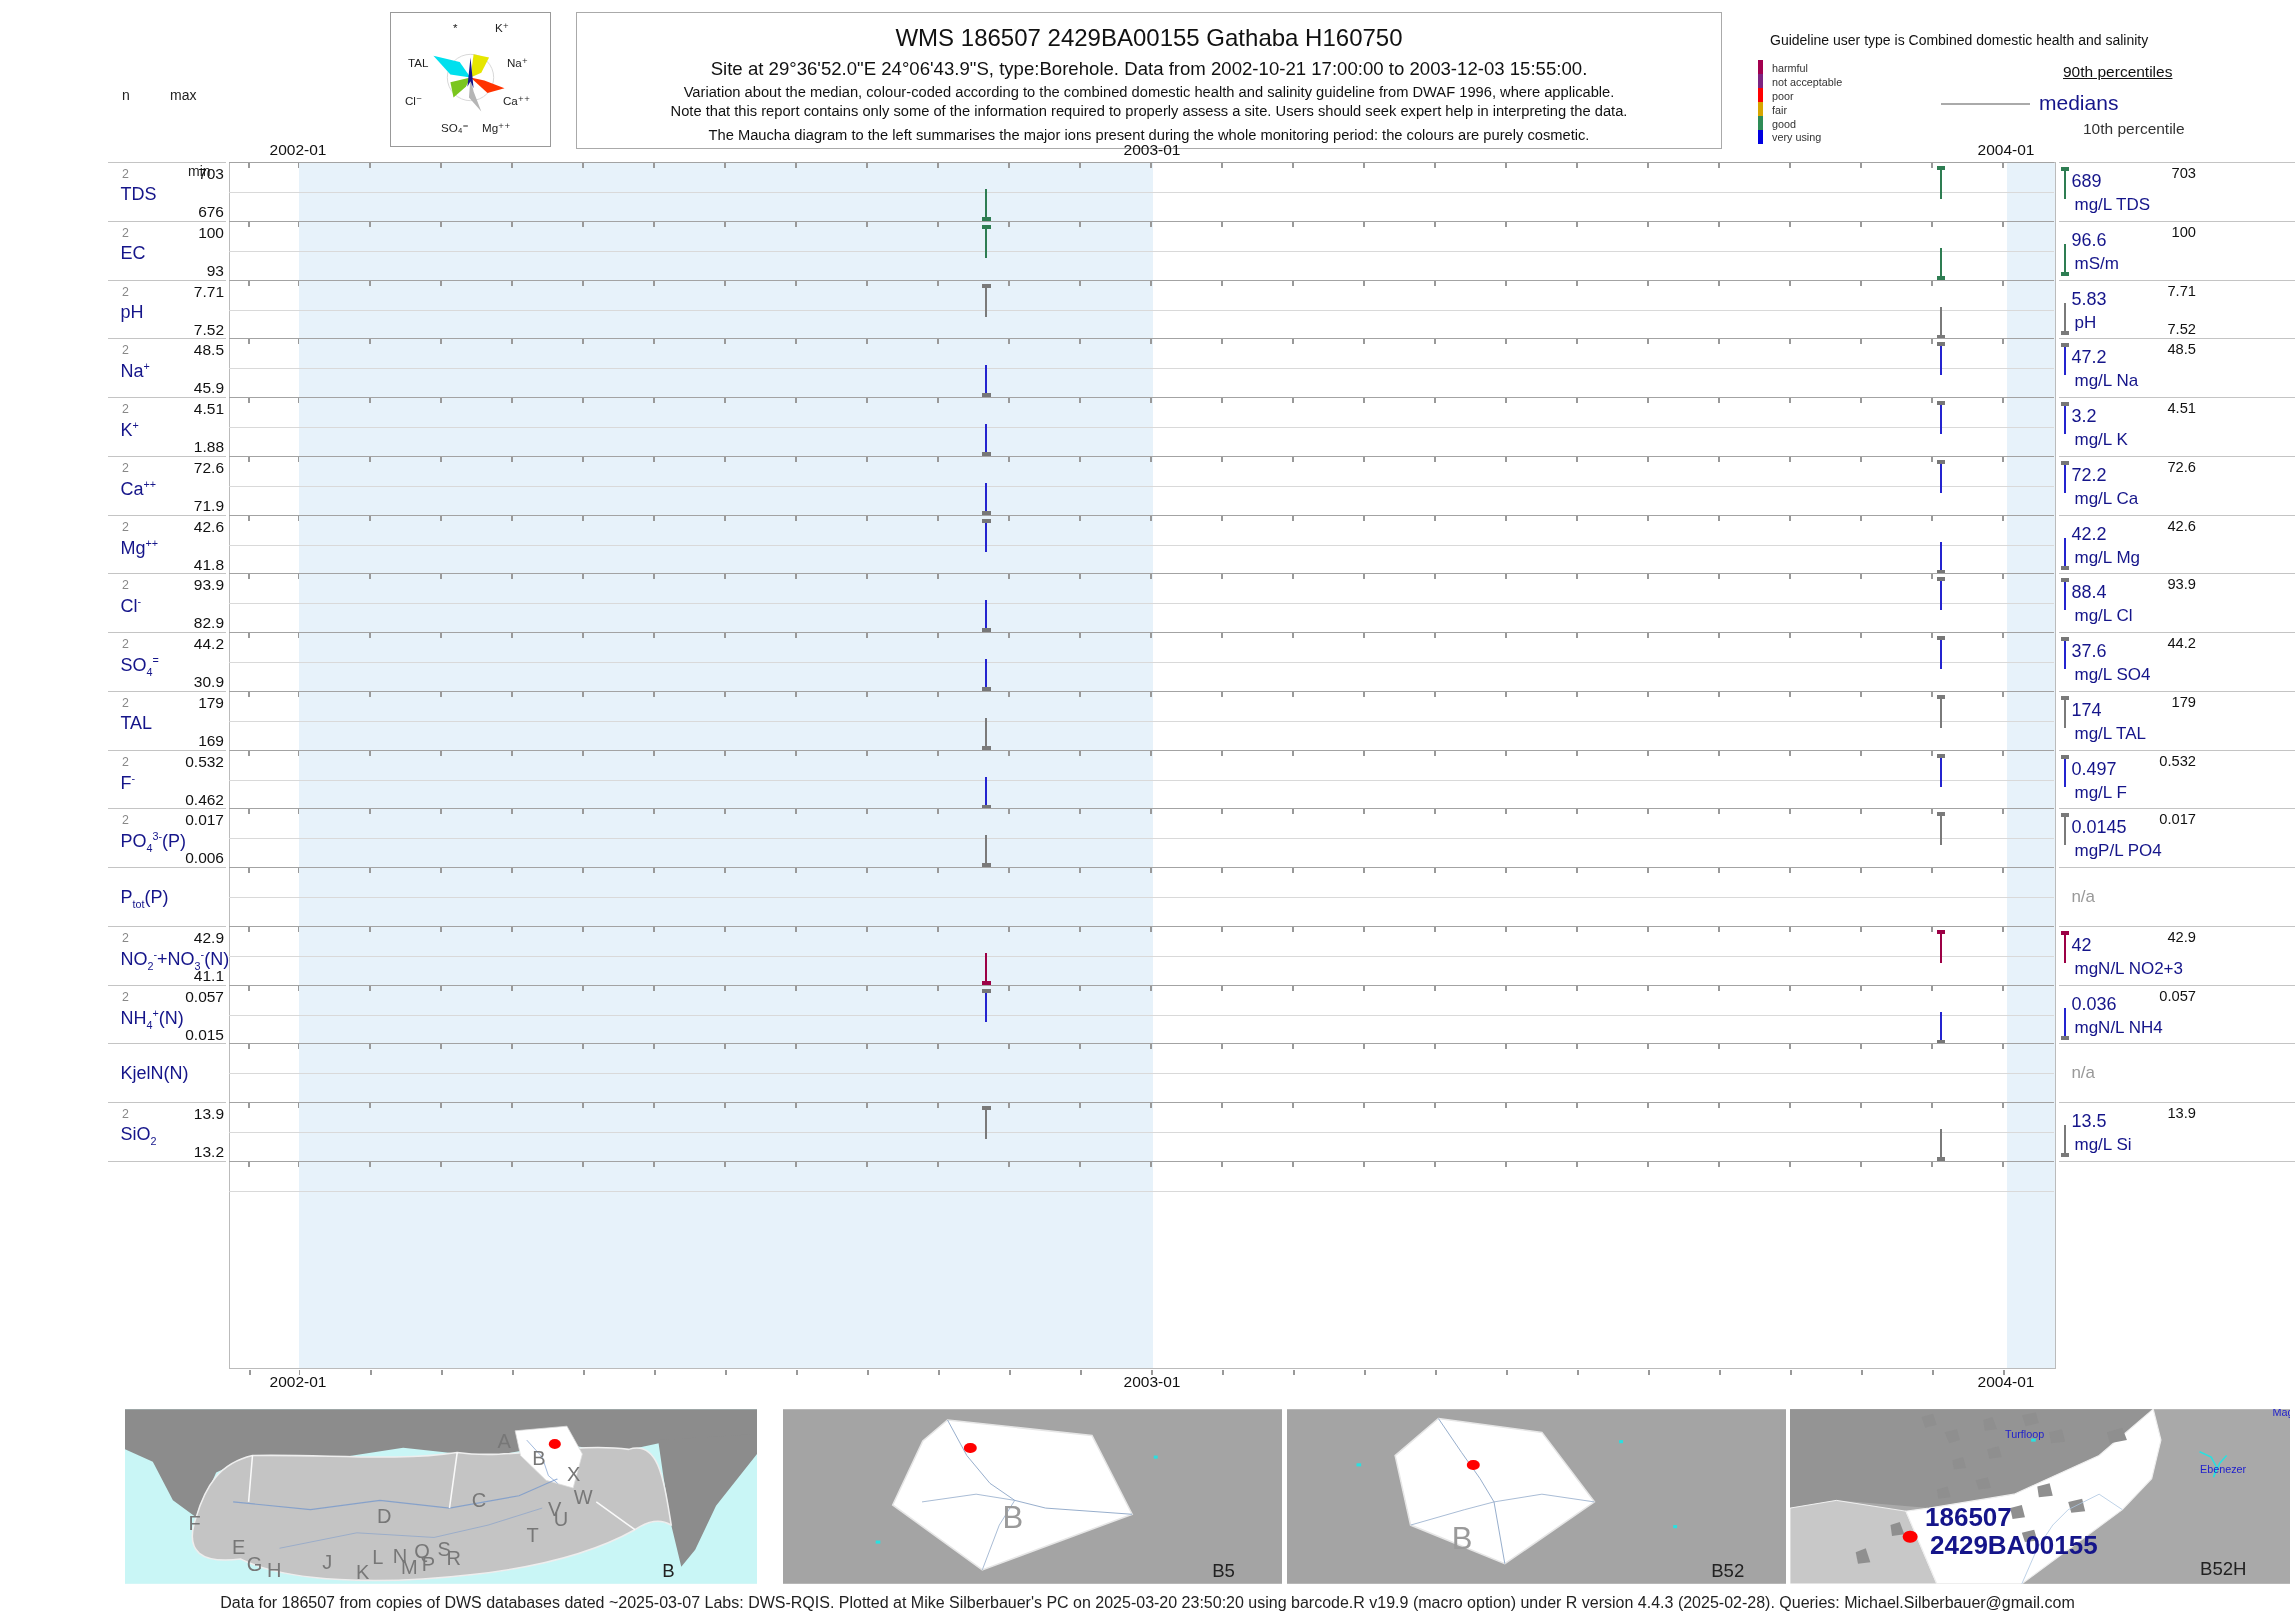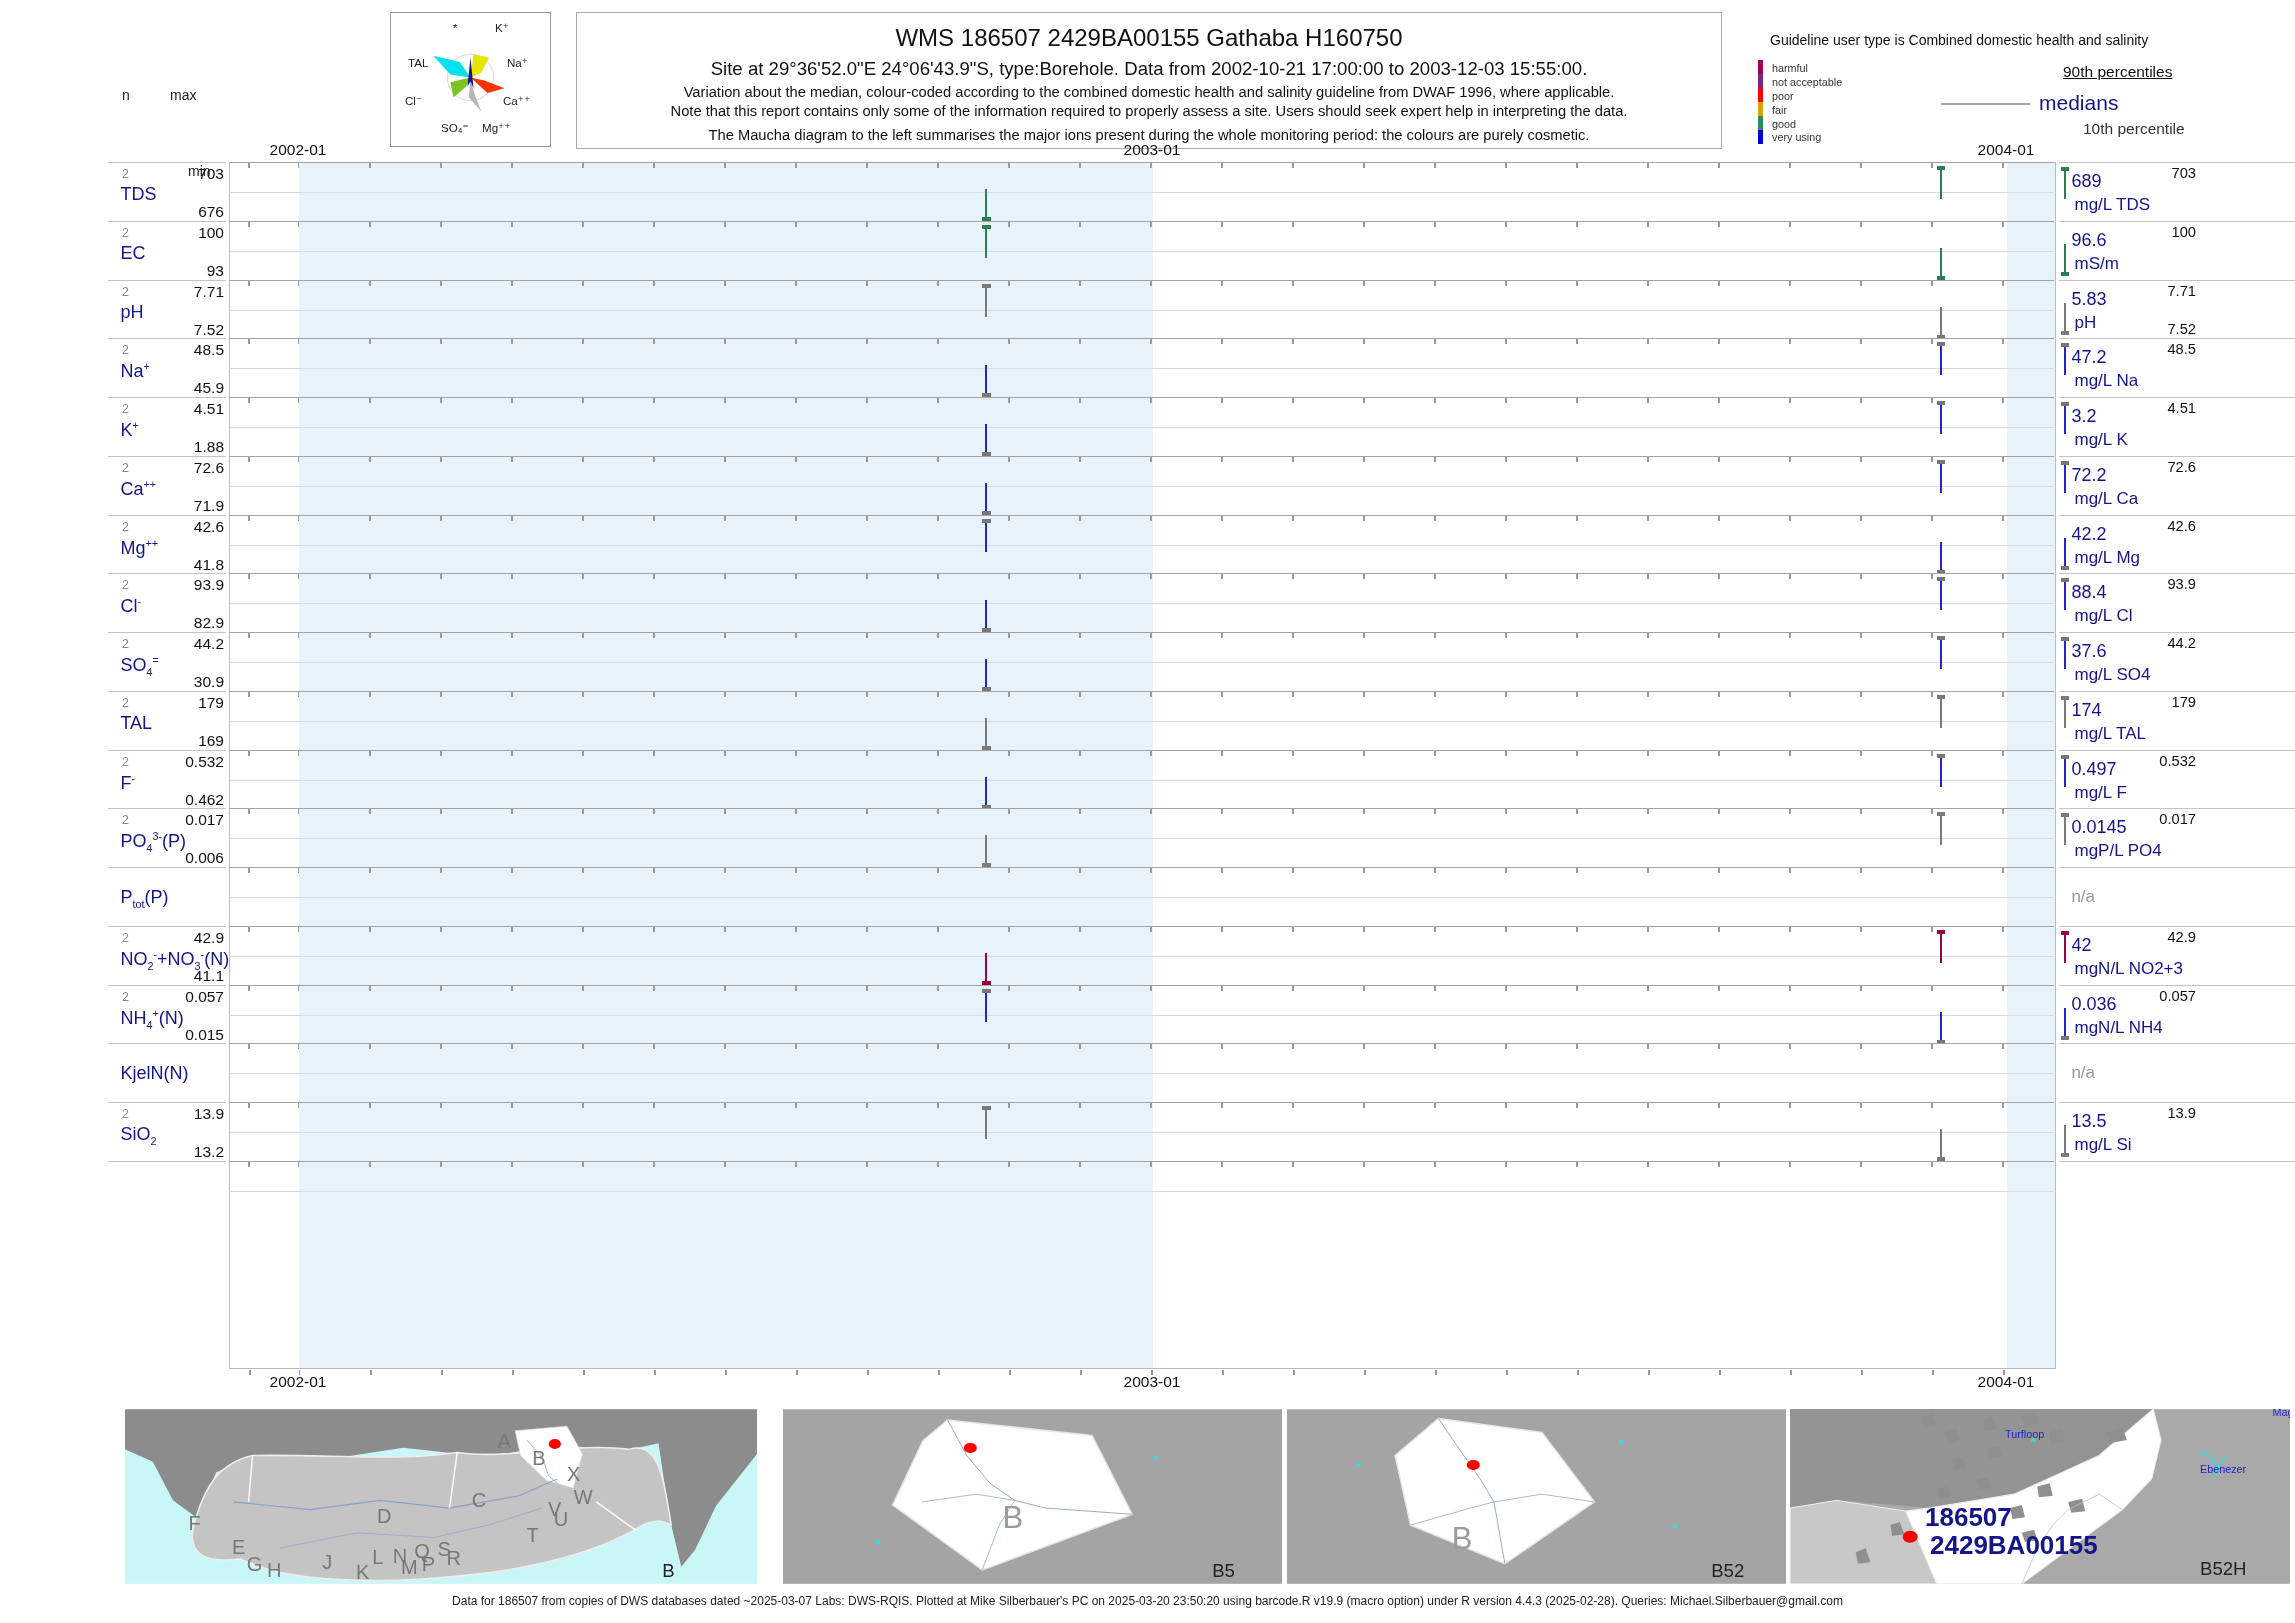--- a/index.html
+++ b/index.html
@@ -69,21 +69,21 @@
   
   .mappanel{position:absolute;top:1409px;height:175px;}
   .mappanel svg{position:absolute;left:0;top:0;}
   .maplet{position:absolute;transform:translate(-50%,-50%);font-size:20px;color:#777;}
   .cornerlab{position:absolute;font-size:18.6px;color:#222;}
   .wmark{position:absolute;font-size:31px;color:#9a9a9a;}
   .siteid{position:absolute;font-size:26px;font-weight:bold;color:#15158a;white-space:nowrap;}
   .place{position:absolute;font-size:10.8px;color:#2222cc;white-space:nowrap;}
   .reddot{position:absolute;width:12.4px;height:10px;border-radius:50%;background:#f00;transform:translate(-50%,-50%);}
   
-  #footer{left:0;right:0;top:1594px;text-align:center;font-size:12px;color:#222;}
+  #footer{left:0;right:0;top:1594px;text-align:center;font-size:16px;color:#222;}
 </style>
 </head>
 <body>
 
 <div id="page">
 
   <div id="nmm" class="abs" style="left:0;top:0;">
     <span style="left:122px;top:87px;">n</span>
     <span style="left:170px;top:87px;">max</span>
     <span style="left:188px;top:120px;margin-top:43px;">min</span>

